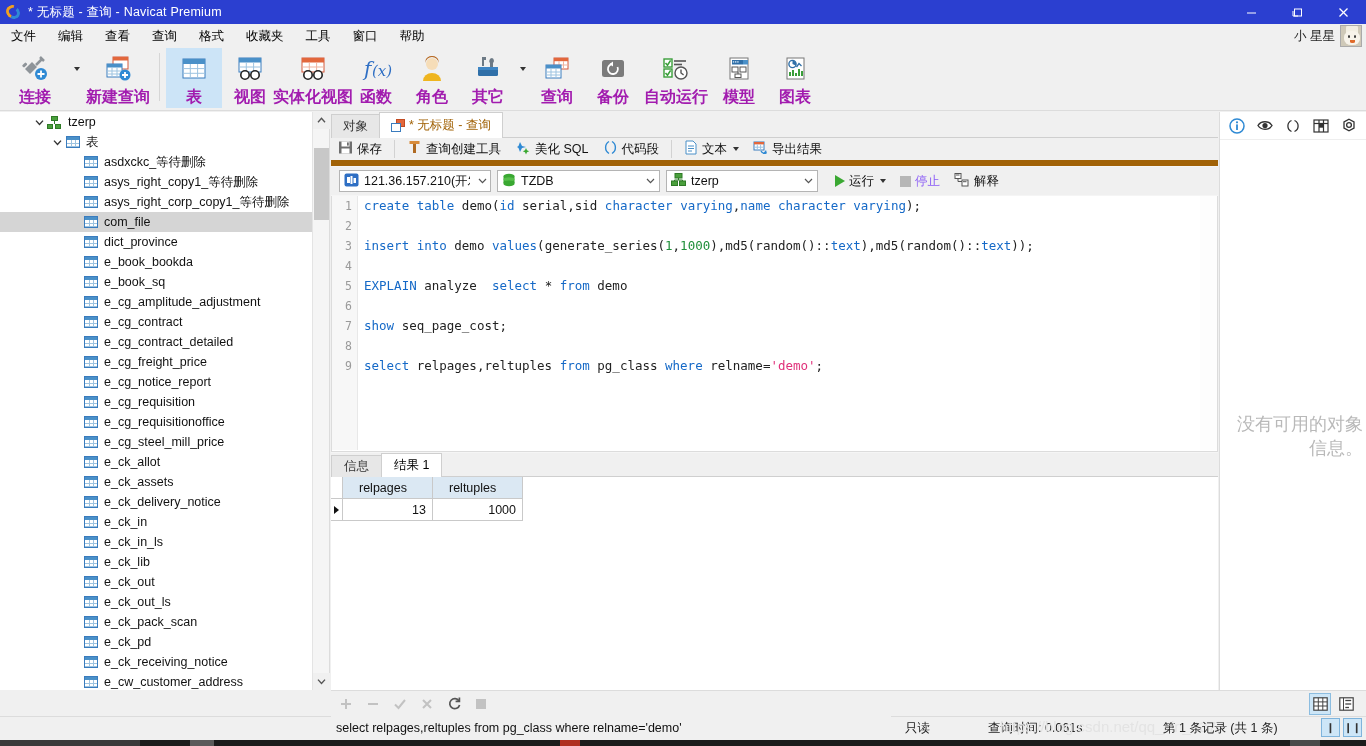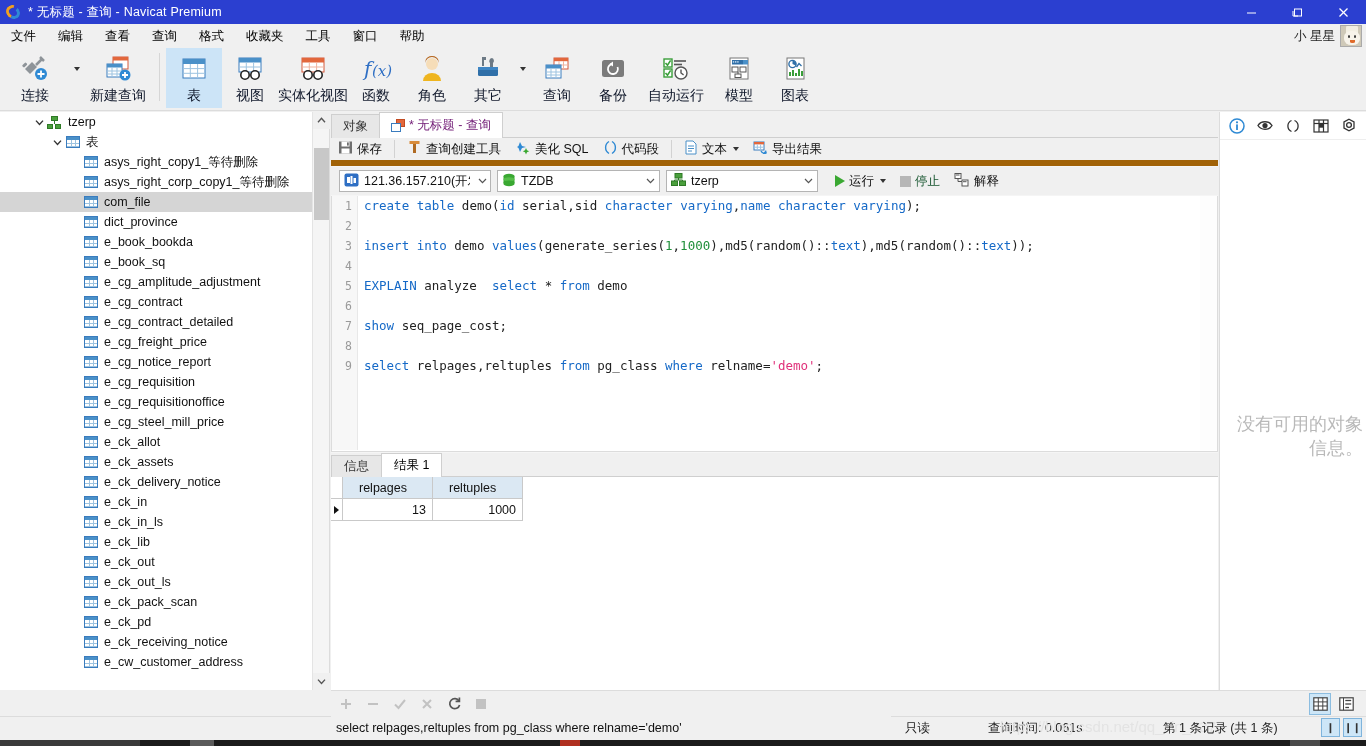--- a/index.html
+++ b/index.html
@@ -47,21 +47,21 @@
   
   .toolbar {
     position:absolute; left:0; top:48px; width:1366px; height:63px;
     background:#f0f0f0; display:flex; align-items:flex-start; border-bottom:1px solid #dcdcdc;
   }
   .tb-item { width:56px; height:60px; display:flex; flex-direction:column; align-items:center;
              justify-content:flex-start; padding-top:5px; cursor:default; }
   .tb-item.wide{width:70px;}
   .tb-item.selected{background:#cce4f7;}
   .tb-ico{height:32px;display:flex;align-items:center;justify-content:center;}
-  .tb-lbl{font-size:14px;color:#0f172a;margin-top:2px;white-space:nowrap;}
+  .tb-lbl{font-size:16px;color:#a21caf;margin-top:2px;white-space:nowrap;font-weight:bold;}
   .tb-caret{ width:13px; height:60px; display:flex; align-items:center; justify-content:center; padding-bottom:18px;}
   .tb-caret i{border-left:3.5px solid transparent;border-right:3.5px solid transparent;border-top:4px solid #333;}
   .tb-sep{width:1px;height:48px;background:#d6d6d6;margin:5px 6px 0 6px;}
 
   
   .left-panel{position:absolute;left:0;top:112px;width:330px;height:578px;background:#fff;
               border-right:1px solid #dcdcdc;}
   .tree{position:absolute;left:0;top:0;width:313px;height:578px;overflow:hidden;}
   .tnode{height:20px;display:flex;align-items:center;white-space:nowrap;font-size:12.5px;color:#111;}
   .tnode.sel{background:#d5d5d5;}
@@ -97,30 +97,30 @@
   .searchbar .sb-ico{width:24px;display:flex;align-items:center;justify-content:center;}
   .sph{font-size:12.5px;color:#8a8a8a;margin-left:2px;}
   .sb-x{position:absolute;right:10px;color:#888;font-size:13px;}
 
   
   .main{position:absolute;left:331px;top:112px;width:887px;height:578px;background:#f5f5f5;}
 
   .tabstrip{position:absolute;left:0;top:0;width:887px;height:26px;background:#f0f0f0;display:flex;align-items:flex-end;}
   .tab{height:24px;display:flex;align-items:center;gap:4px;padding:0 11px;font-size:12.5px;color:#333;
        border:1px solid #cfcfcf;border-bottom:none;background:#e7e7e7;margin-right:-1px;}
-  .tab.active{background:#fff;color:#701a75;height:26px;}
+  .tab.active{background:#fff;color:#a16207;height:26px;}
   .tab .ti{width:14px;height:13px;position:relative;flex:none;}
   .tab .ti .red{position:absolute;right:0;top:0;width:9px;height:8px;background:#e2673c;border:1px solid #c24b22;}
   .tab .ti .blu{position:absolute;left:0;bottom:0;width:10px;height:9px;background:#fff;border:1px solid #3a7cbe;}
   .tabfill{flex:1;height:25px;border-bottom:1px solid #cfcfcf;}
 
   .qtoolbar{position:absolute;left:0;top:26px;width:887px;height:28px;background:#f0f0f0;
             display:flex;align-items:center;border-bottom:6px solid #a16207;}
   .qt{display:flex;align-items:center;gap:4px;padding:2px 7px;font-size:12.5px;color:#111;white-space:nowrap;}
-  .qt.dis{color:#14532d;}
+  .qt.dis{color:#8b5cf6;}
   .qsep{width:1px;height:18px;background:#d2d2d2;margin:0 5px;}
   .qcaret{border-left:3.5px solid transparent;border-right:3.5px solid transparent;border-top:4px solid #333;margin-left:2px;}
 
   .connbar{position:absolute;left:0;top:55px;width:887px;height:28px;background:#f0f0f0;display:flex;align-items:center;gap:6px;padding-left:8px;}
   .combo{height:22px;background:#fff;border:1px solid #b4b4b4;display:flex;align-items:center;gap:5px;
          padding:0 0 0 4px;font-size:12.5px;color:#111;position:relative;}
   .combo .cb-arrow{width:17px;height:20px;display:flex;align-items:center;justify-content:center;margin-left:auto;}
   .combo .lbl{white-space:nowrap;overflow:hidden;}
   .run-grp{display:flex;align-items:center;margin-left:4px;}
   .play{width:0;height:0;border-top:6px solid transparent;border-bottom:6px solid transparent;border-left:10px solid #3aa832;}
@@ -488,20 +488,33 @@
           <span style="width:68px;flex:none"></span>
           <span class="chev"></span>
           <span class="ico">
             <span class="gicon">
               <i class="v1"></i>
               <i class="v2"></i>
               <i class="h1"></i>
               <i class="h2"></i>
             </span>
           </span>
+          <span>asdxckc_等待删除</span>
+        </div>
+        <div class="tnode">
+          <span style="width:68px;flex:none"></span>
+          <span class="chev"></span>
+          <span class="ico">
+            <span class="gicon">
+              <i class="v1"></i>
+              <i class="v2"></i>
+              <i class="h1"></i>
+              <i class="h2"></i>
+            </span>
+          </span>
           <span>asys_right_copy1_等待删除</span>
         </div>
         <div class="tnode">
           <span style="width:68px;flex:none"></span>
           <span class="chev"></span>
           <span class="ico">
             <span class="gicon">
               <i class="v1"></i>
               <i class="v2"></i>
               <i class="h1"></i>

